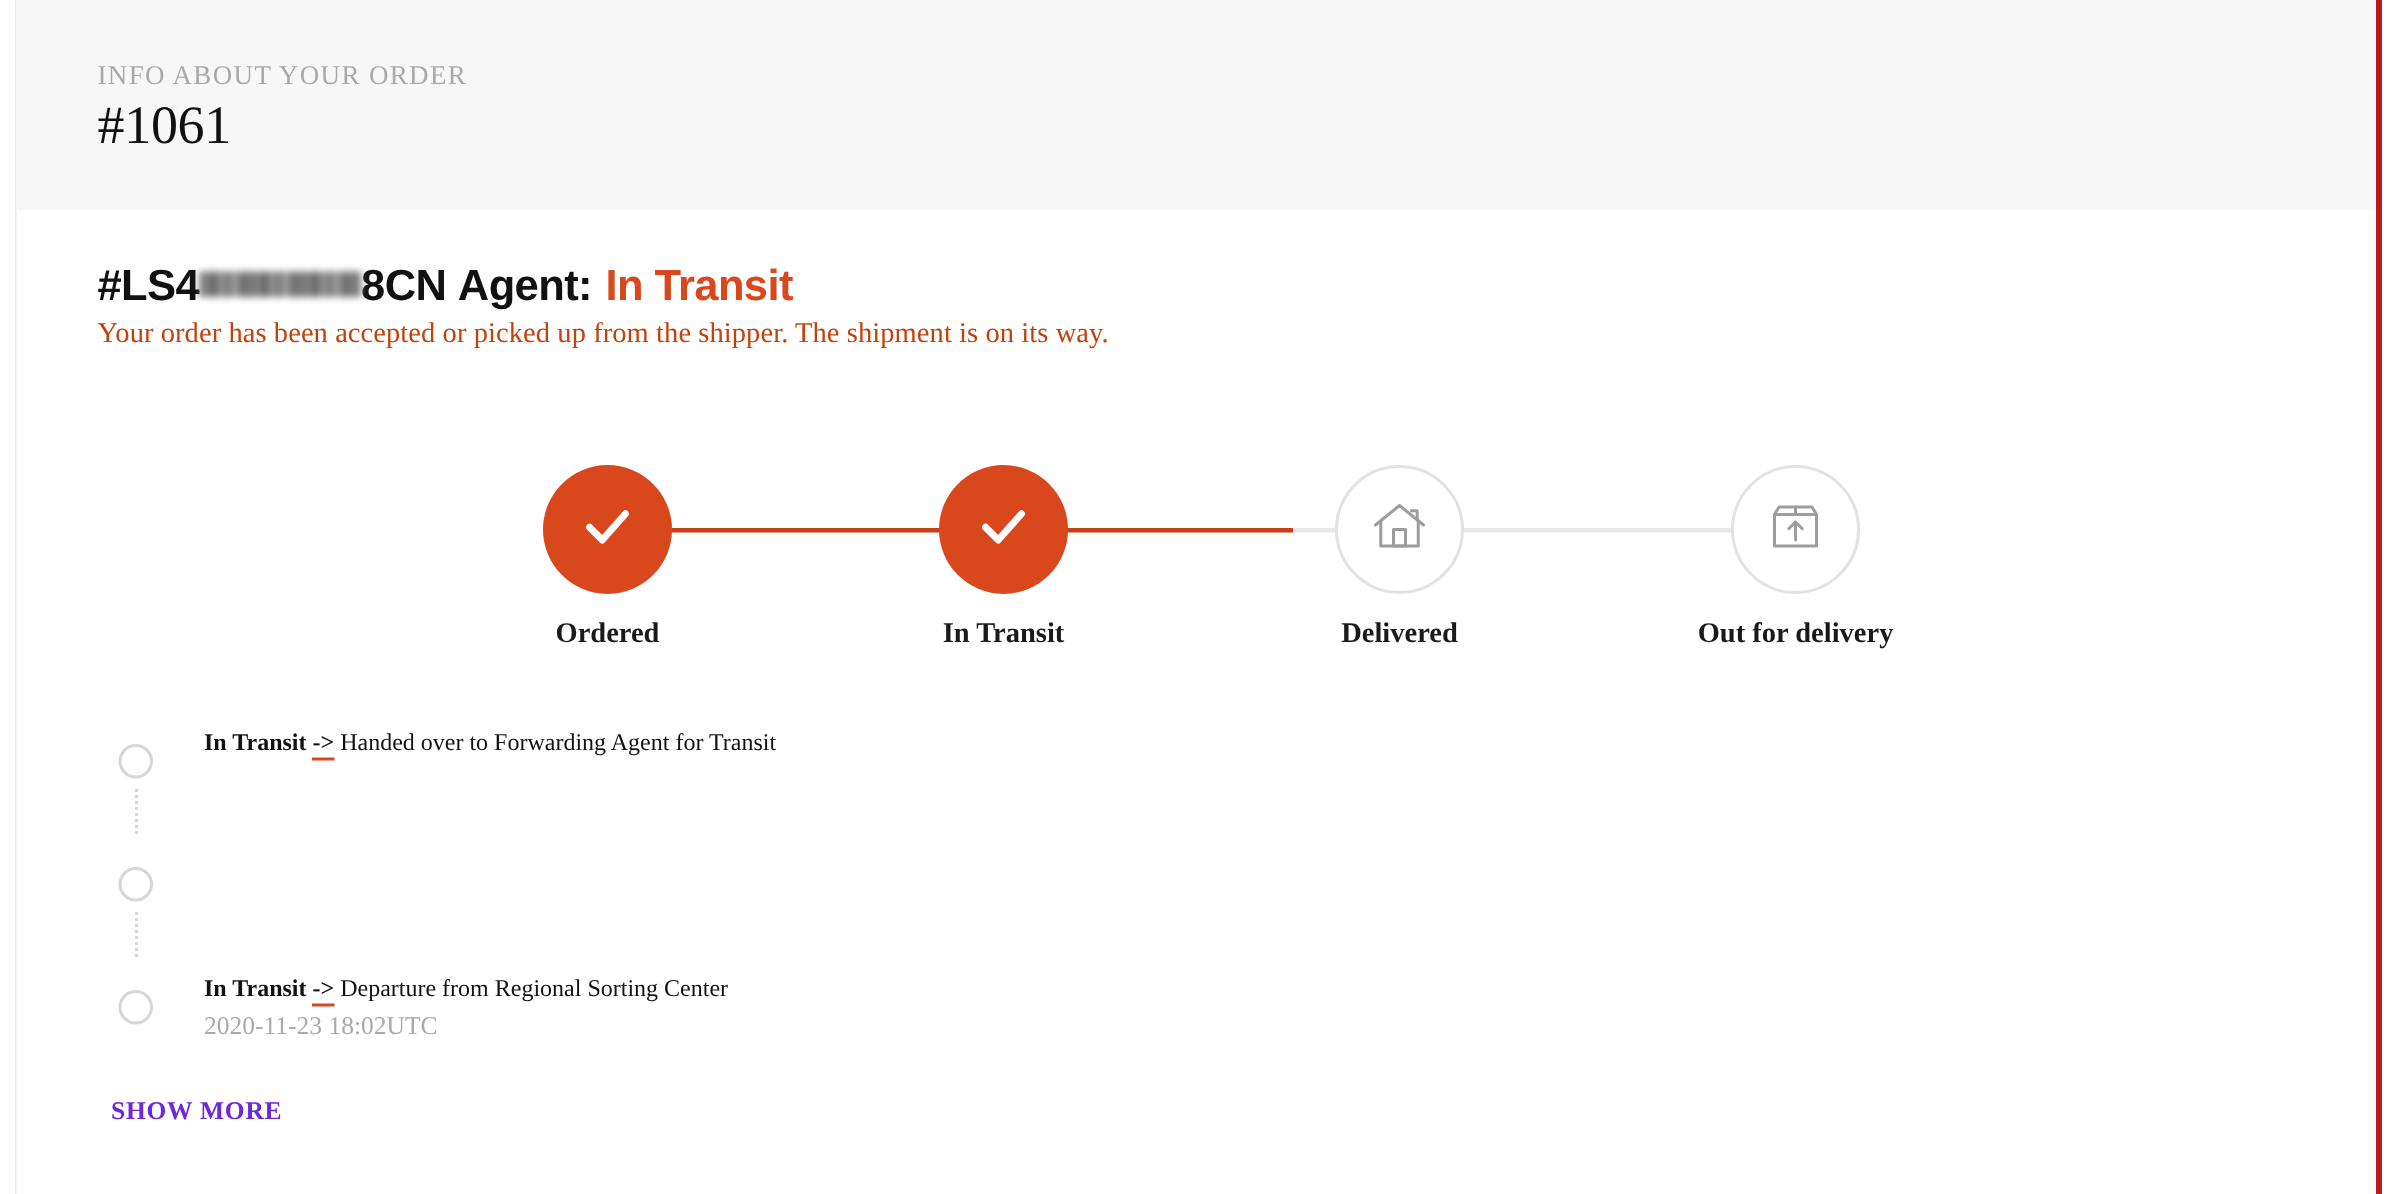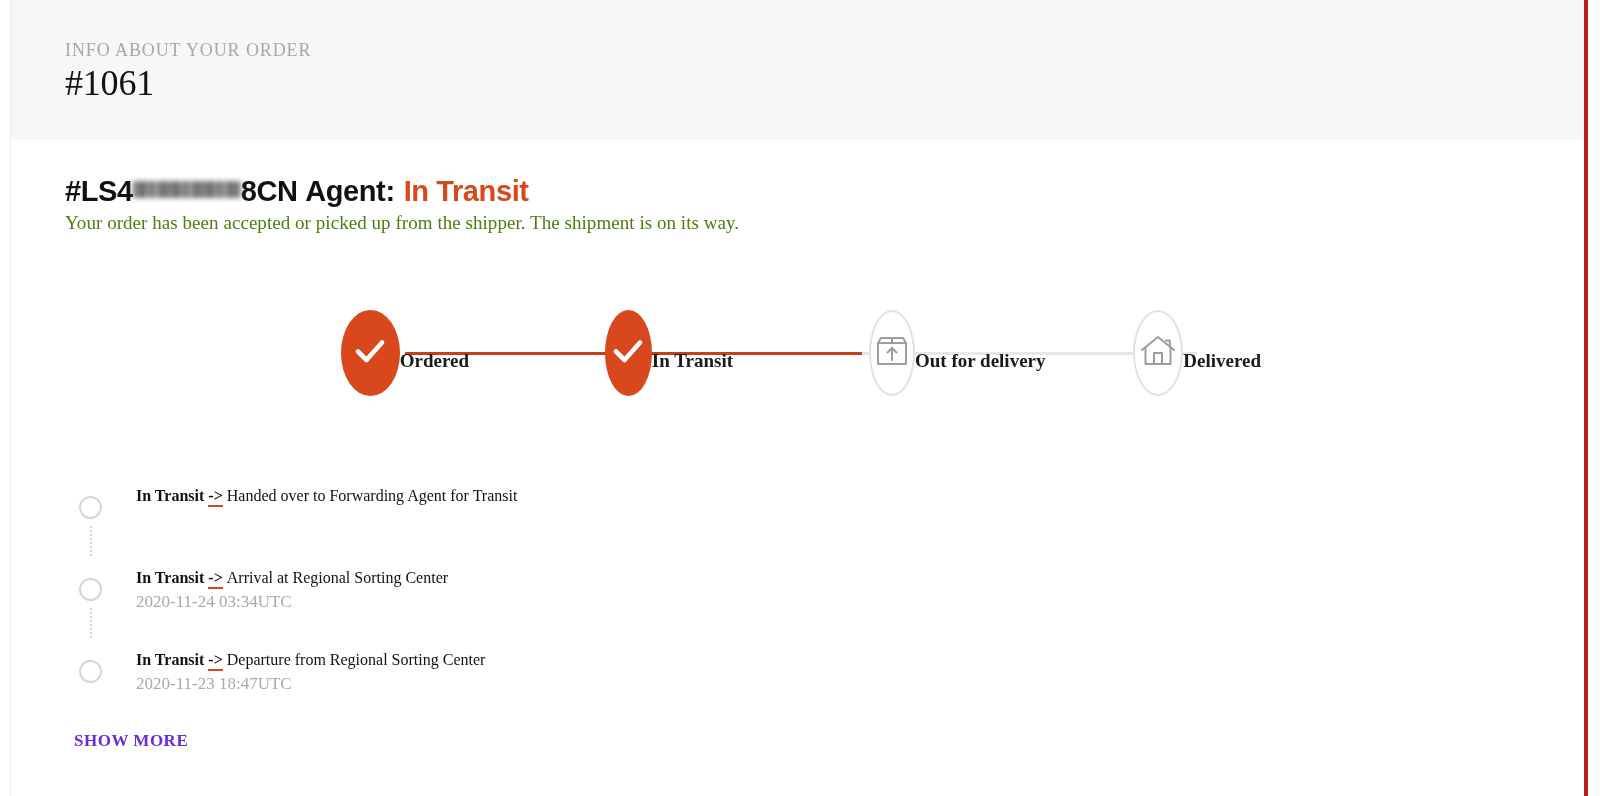--- a/index.html
+++ b/index.html
@@ -94,21 +94,21 @@
   }
   .tracking-suffix { }
   .status-word {
     color: #d9481c;
     padding-left: 9px;
   }
   .status-desc {
     margin-top: 6px;
     font-family: "Liberation Serif", "DejaVu Serif", serif;
     font-size: 19px;
-    color: #4d7c0f;
+    color: #c2410c;
     letter-spacing: 0.05px;
     white-space: nowrap;
   }
 
   
   .stepper {
     position: absolute;
     left: 330px;
     top: 310px;
     width: 920px;
@@ -134,20 +134,21 @@
     position: absolute;
     left: 0;
     top: 0;
     right: 0;
     display: flex;
     justify-content: space-between;
   }
   .step {
     width: 128px;
     display: flex;
+    flex-direction: column;
     align-items: center;
     justify-content: space-between;
   }
   .step-circle {
     width: 86px;
     height: 86px;
     border-radius: 50%;
     display: flex;
     align-items: center;
     justify-content: center;
@@ -280,82 +281,78 @@
 
       <div class="step">
         <div class="step-circle done">
           <span>
             <svg width="44" height="44" viewBox="0 0 44 44">
               <path d="M10 22.5 L18.5 31 L34 13.5" fill="none" stroke="#ffffff" stroke-width="4.6" stroke-linecap="round" stroke-linejoin="round"></path>
             </svg>
           </span>
         </div>
         <div class="step-label">In Transit</div>
+      </div>
+
+      <div class="step">
+        <div class="step-circle todo">
+          <span>
+            <svg width="42" height="42" viewBox="0 0 42 42">
+              <g fill="none" stroke="#9d9d9d" stroke-width="2" stroke-linejoin="round" stroke-linecap="round">
+                <path d="M5 20 L21 7 L37 20"></path>
+                <path d="M8.5 17.3 L8.5 34 L33.5 34 L33.5 17.3"></path>
+                <path d="M29 10.5 L32.8 10.5 L32.8 16.5"></path>
+                <rect x="17" y="23" width="8" height="11"></rect>
+              </g>
+            </svg>
+          </span>
+        </div>
+        <div class="step-label">Delivered</div>
       </div>
 
       <div class="step">
         <div class="step-circle todo">
           <span>
             <svg width="42" height="42" viewBox="0 0 42 42">
               <g fill="none" stroke="#9d9d9d" stroke-width="2" stroke-linejoin="round" stroke-linecap="round">
                 <path d="M7 13 L10 8 L32 8 L35 13 Z"></path>
                 <line x1="21" y1="8" x2="21" y2="13"></line>
                 <rect x="7" y="13" width="28" height="21"></rect>
                 <line x1="21" y1="30" x2="21" y2="18"></line>
                 <path d="M16.5 22.5 L21 18 L25.5 22.5"></path>
               </g>
             </svg>
           </span>
         </div>
         <div class="step-label">Out for delivery</div>
       </div>
 
-      <div class="step">
-        <div class="step-circle todo">
-          <span>
-            <svg width="42" height="42" viewBox="0 0 42 42">
-              <g fill="none" stroke="#9d9d9d" stroke-width="2" stroke-linejoin="round" stroke-linecap="round">
-                <path d="M5 20 L21 7 L37 20"></path>
-                <path d="M8.5 17.3 L8.5 34 L33.5 34 L33.5 17.3"></path>
-                <path d="M29 10.5 L32.8 10.5 L32.8 16.5"></path>
-                <rect x="17" y="23" width="8" height="11"></rect>
-              </g>
-            </svg>
-          </span>
-        </div>
-        <div class="step-label">Delivered</div>
-      </div>
-
     </div>
   </div>
 
   <div class="timeline">
 
     <div class="tl-item">
       <div class="tl-marker"></div>
       <div class="tl-connector"></div>
       <div class="tl-body">
         <div class="tl-title"><span class="tl-status">In Transit</span>&nbsp;<span class="tl-arrow">-&gt;</span>&nbsp;<span class="tl-desc">Handed over to Forwarding Agent for Transit</span></div>
       </div>
     </div>
 
     <div class="tl-item">
       <div class="tl-marker"></div>
       <div class="tl-connector"></div>
-      <div class="tl-body">
-        <div class="tl-title"><span class="tl-status">In Transit</span>&nbsp;<span class="tl-arrow">-&gt;</span>&nbsp;<span class="tl-desc">Arrival at Regional Sorting Center</span></div>
-        <div class="tl-time">2020-11-24 03:34UTC</div>
-      </div>
     </div>
 
     <div class="tl-item">
       <div class="tl-marker"></div>
       <div class="tl-body">
         <div class="tl-title"><span class="tl-status">In Transit</span>&nbsp;<span class="tl-arrow">-&gt;</span>&nbsp;<span class="tl-desc">Departure from Regional Sorting Center</span></div>
-        <div class="tl-time">2020-11-23 18:47UTC</div>
+        <div class="tl-time">2020-11-23 18:02UTC</div>
       </div>
     </div>
 
   </div>
 
   <div class="show-more">SHOW MORE</div>
 
 </div>
 
 </body></html>

